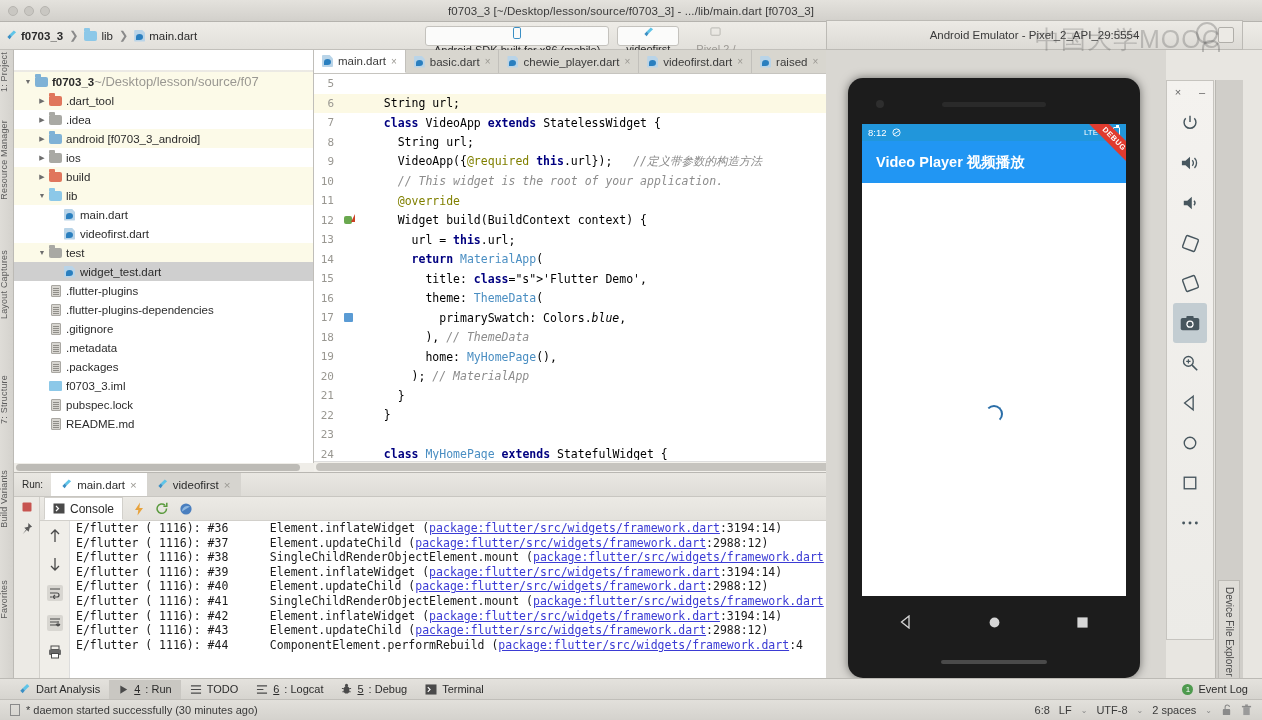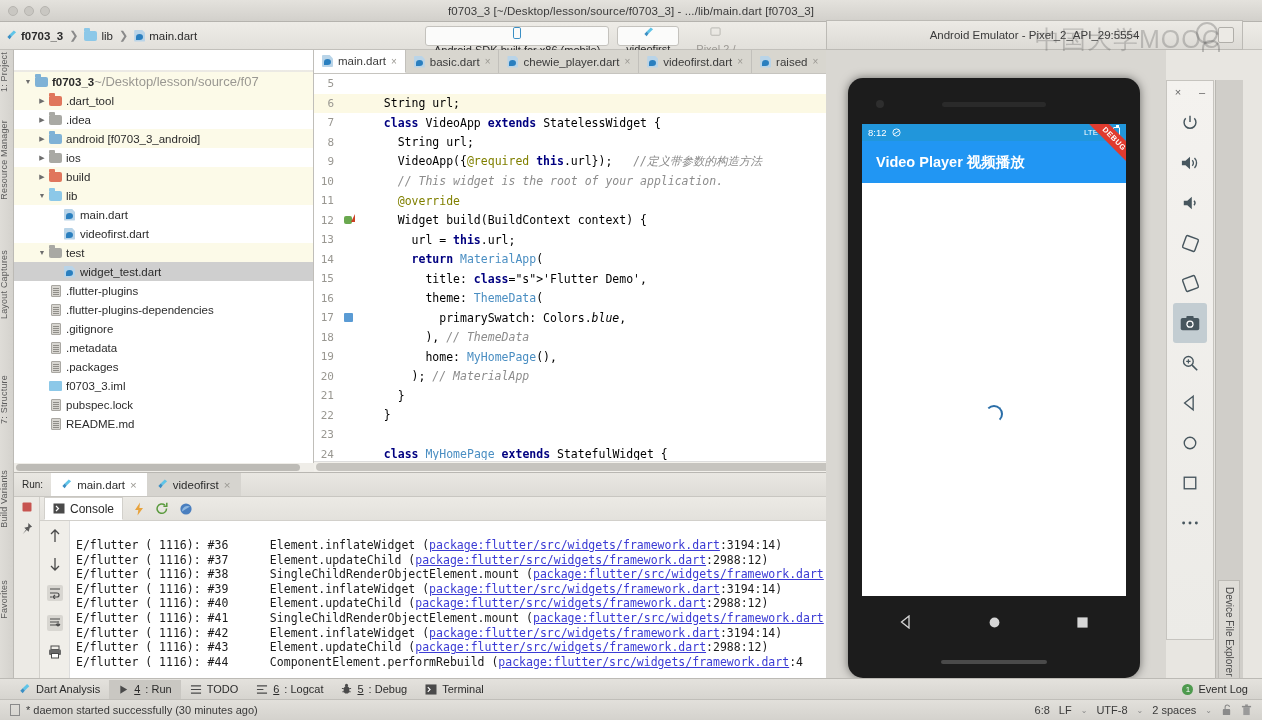--- a/index.html
+++ b/index.html
@@ -129,21 +129,21 @@
   .runside { width:26px; background:#eceae5; border-right:1px solid #d2d0cb; padding-top:4px;
              display:flex; flex-direction:column; align-items:center; gap:9px; }
   .runmain { flex:1; position:relative; }
   .runtoolbar { height:24px; background:linear-gradient(#eceae5,#e3e1dc); border-bottom:1px solid #d2d0cb;
                 display:flex; align-items:center; padding-left:4px; gap:10px;}
   .ctab { display:flex; align-items:center; gap:5px; background:#fff; height:23px; padding:0 8px;
           font-size:12px; border:1px solid #d2d0cb; border-bottom-color:#fff;}
   .conside { width:30px; background:#f0eee9; border-right:1px solid #ddd; display:flex;
              flex-direction:column; align-items:center; gap:14px; padding-top:8px; }
   .console { position:absolute; top:24px; left:0; right:0; bottom:0; display:flex; }
-  .conlines { flex:1; padding:17px 0 0 6px; font-family:"DejaVu Sans Mono", monospace;
+  .conlines { flex:1; padding:0 0 0 6px; font-family:"DejaVu Sans Mono", monospace;
               font-size:11.5px; color:#1a1a1a; overflow:hidden; }
   .conline { height:14.6px; white-space:pre; }
   .lnk { color:#3b3bd4; text-decoration:underline; }
 
   
   .toolbarbottom { position:absolute; left:0; bottom:21px; width:1262px; height:21px;
      background:linear-gradient(#e4e2dd,#d6d4cf); border-top:1px solid #bcbab5;
      display:flex; align-items:center; gap:0; padding-left:10px; }
   .twbtn { display:flex; align-items:center; gap:5px; padding:0 9px; height:19px; font-size:11px; }
   .twbtn.active { background:#c9c7c2; }

